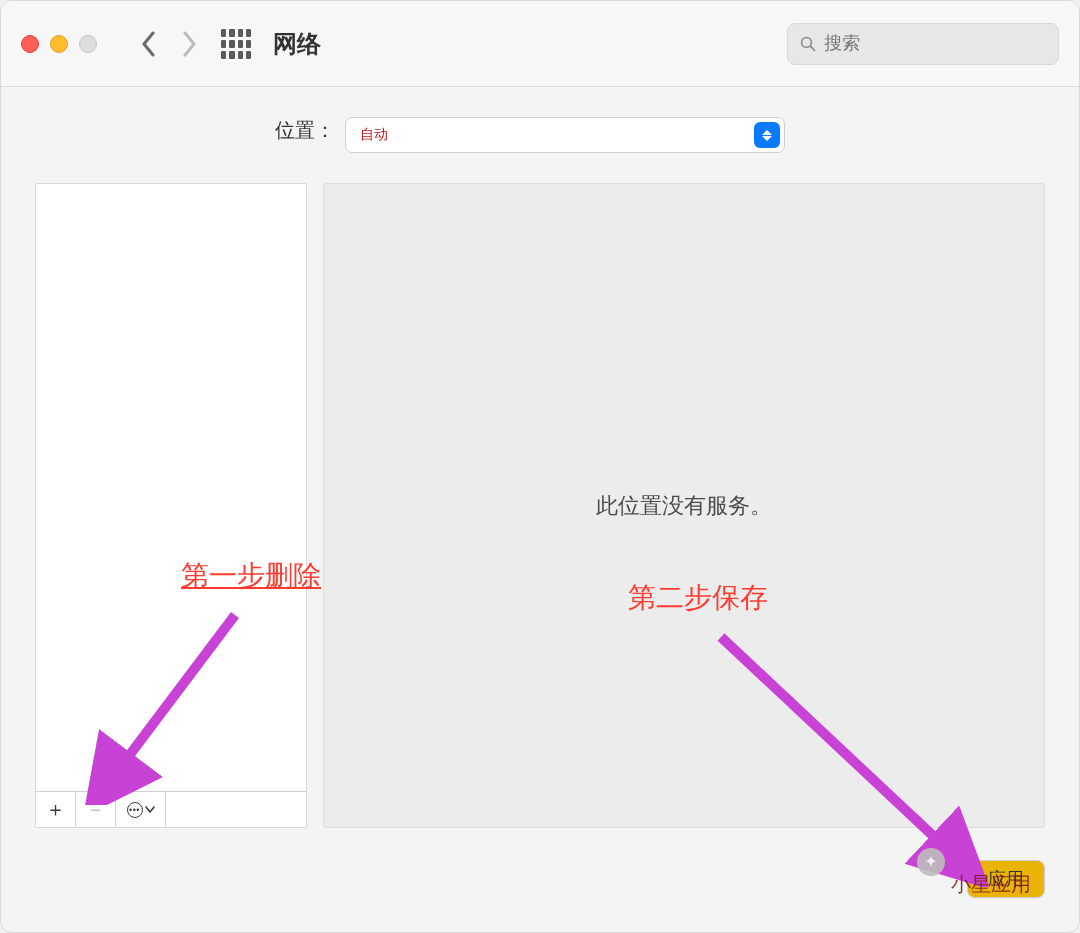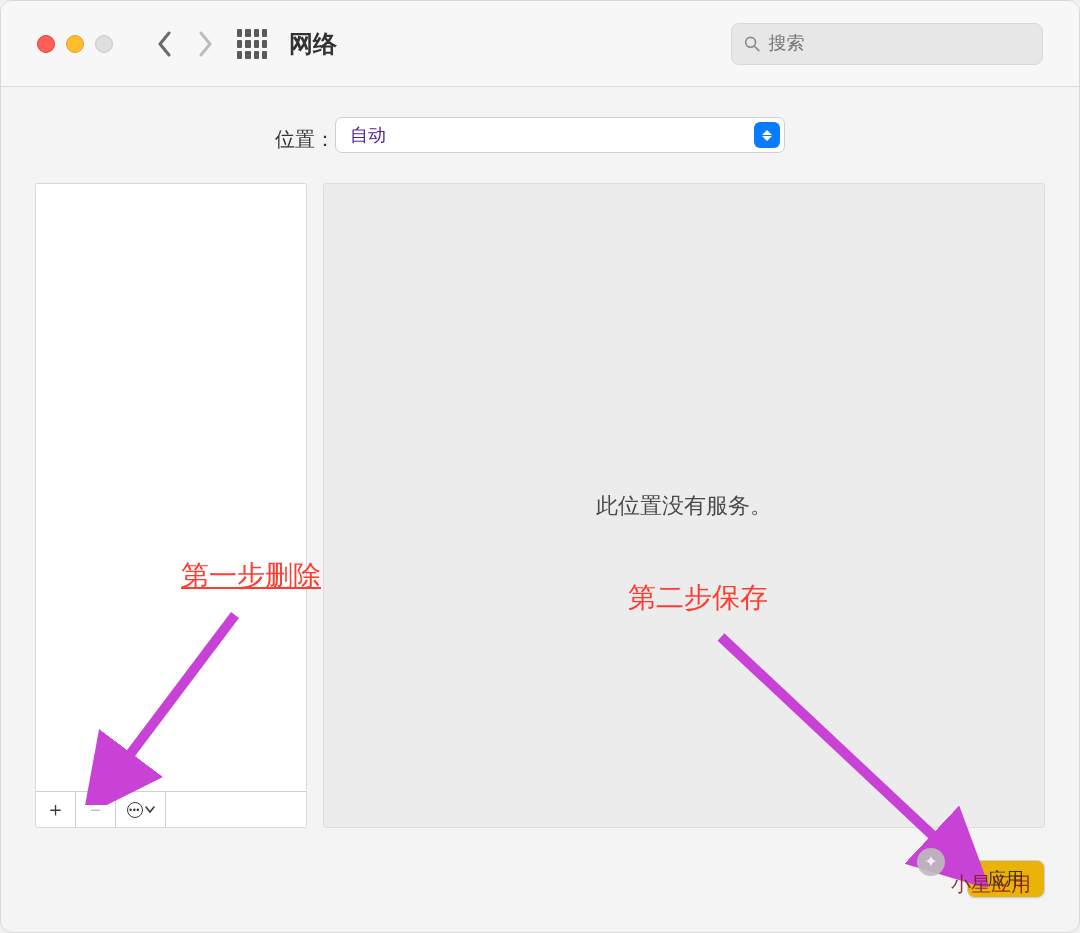--- a/index.html
+++ b/index.html
@@ -19,21 +19,21 @@
       overflow: hidden;
       position: relative;
       border: 1px solid #d8d8d8;
     }
     .titlebar {
       height: 86px;
       background: #f7f7f7;
       border-bottom: 1px solid #dcdcdc;
       display: flex;
       align-items: center;
-      padding: 0 36px;
+      padding: 0 20px;
       gap: 4px;
     }
     .traffic { display: flex; gap: 11px; margin-right: 30px; align-items:center;}
     .dot { width: 18px; height: 18px; border-radius: 50%; }
     .dot.red { background: #ff5f57; border:1px solid #e24136;}
     .dot.yellow { background: #ffbd2e; border:1px solid #e1a128;}
     .dot.gray { background: #dedede; border:1px solid #c7c7c7;}
     .navbtn {
       width: 36px; height: 36px;
       display:flex; align-items:center; justify-content:center;
@@ -44,38 +44,38 @@
       width:30px; height:30px;
       display:grid; grid-template-columns:repeat(4,1fr); grid-template-rows:repeat(3,1fr);
       gap:3px; margin: 0 18px 0 10px;
     }
     .gridicon span { background:#5a5a5a; border-radius:1px;}
     .title { font-size:24px; font-weight:600; color:#333; }
     .spacer { flex:1; }
     .search {
       display:flex; align-items:center;
       background:#e7e7e7; border:1px solid #d8d8d8;
-      border-radius:8px; height:42px; width:312px;
+      border-radius:8px; height:42px; width:272px;
       padding:0 12px; gap:8px; color:#8a8a8a;
     }
     .search input {
       border:none; background:transparent; outline:none;
       font-size:18px; color:#8a8a8a; width:100%;
     }
     .content { padding: 30px 34px 0 34px; }
     .location-row {
-      display:flex; align-items:flex-end; justify-content:center;
-      gap:0; margin-bottom: 30px; padding-left: 240px; padding-right:260px;
+      display:flex; align-items:flex-start; justify-content:center;
+      gap:10px; margin-bottom: 30px; padding-left: 240px; padding-right:260px;
     }
     .loc-label { font-size:20px; color:#333; white-space:nowrap; }
     .select {
       flex:1; height:36px; background:#fff;
       border:1px solid #cfcfcf; border-radius:7px;
       display:flex; align-items:center; justify-content:space-between;
-      padding:0 4px 0 14px; font-size:18px; color:#4c1d95;
+      padding:0 4px 0 14px; font-size:14px; color:#b91c1c;
       min-width: 420px;
     }
     .select-caret {
       width:26px; height:26px; background:#0a7aff;
       border-radius:6px; display:flex; flex-direction:column;
       align-items:center; justify-content:center; gap:1px;
     }
     .caret-up, .caret-down { width:0;height:0; }
     .caret-up { border-left:5px solid transparent; border-right:5px solid transparent; border-bottom:5px solid #fff;}
     .caret-down { border-left:5px solid transparent; border-right:5px solid transparent; border-top:5px solid #fff;}

